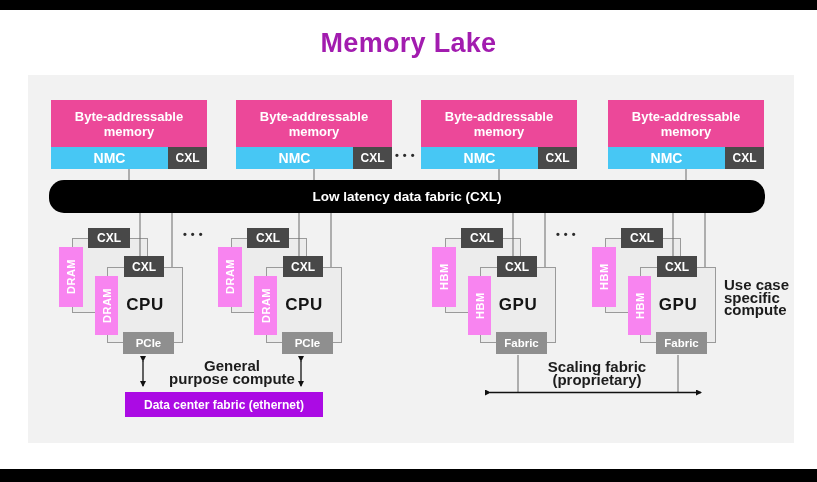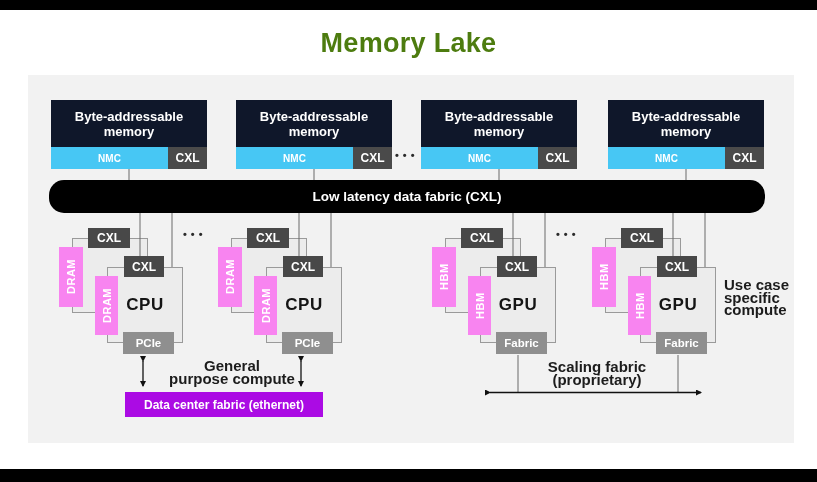--- a/index.html
+++ b/index.html
@@ -2,30 +2,30 @@
 <html><head>
 <meta charset="utf-8">
 <style>
   html,body{margin:0;padding:0;background:#fff;}
   #page{position:relative;width:817px;height:482px;background:#fff;overflow:hidden;
         font-family:"Liberation Sans","DejaVu Sans",sans-serif;}
   .bar-top,.bar-bottom{position:absolute;left:0;width:817px;background:#000;}
   .bar-top{top:0;height:10px;}
   .bar-bottom{top:469px;height:13px;}
   .title{position:absolute;top:28px;left:0;width:817px;text-align:center;
-         font-size:27px;font-weight:bold;color:#4d7c0f;letter-spacing:.3px;z-index:2;}
+         font-size:27px;font-weight:bold;color:#a21caf;letter-spacing:.3px;z-index:2;}
   .panel{position:absolute;left:28px;top:75px;width:766px;height:368px;background:#f2f2f2;z-index:0;}
 
   
   .membox{position:absolute;top:100px;width:156px;height:69px;z-index:2;}
-  .membox .head{position:absolute;left:0;top:0;width:156px;height:47px;background:#0f172a;
+  .membox .head{position:absolute;left:0;top:0;width:156px;height:47px;background:#ec4899;
       color:#fff;font-size:13px;font-weight:bold;line-height:15px;text-align:center;
       display:flex;align-items:center;justify-content:center;}
   .membox .row{position:absolute;left:0;top:47px;width:156px;height:22px;display:flex;}
-  .membox .nmc{flex:1;background:#47c7f4;color:#fff;font-size:10px;font-weight:bold;
+  .membox .nmc{flex:1;background:#47c7f4;color:#fff;font-size:14px;font-weight:bold;
       display:flex;align-items:center;justify-content:center;}
   .membox .mcxl{width:39px;background:#4a4a4a;color:#fff;font-size:12px;font-weight:bold;
       display:flex;align-items:center;justify-content:center;}
   .m0{left:51px;}.m1{left:236px;}.m2{left:421px;}.m3{left:608px;}
 
   .fabricbar{position:absolute;left:49px;top:180px;width:716px;height:33px;background:#000;
       color:#fff;font-size:13.5px;font-weight:bold;display:flex;align-items:center;justify-content:center;z-index:2;border-radius:15px;}
 
   
   .unit{position:absolute;top:228px;width:124px;height:127px;}

